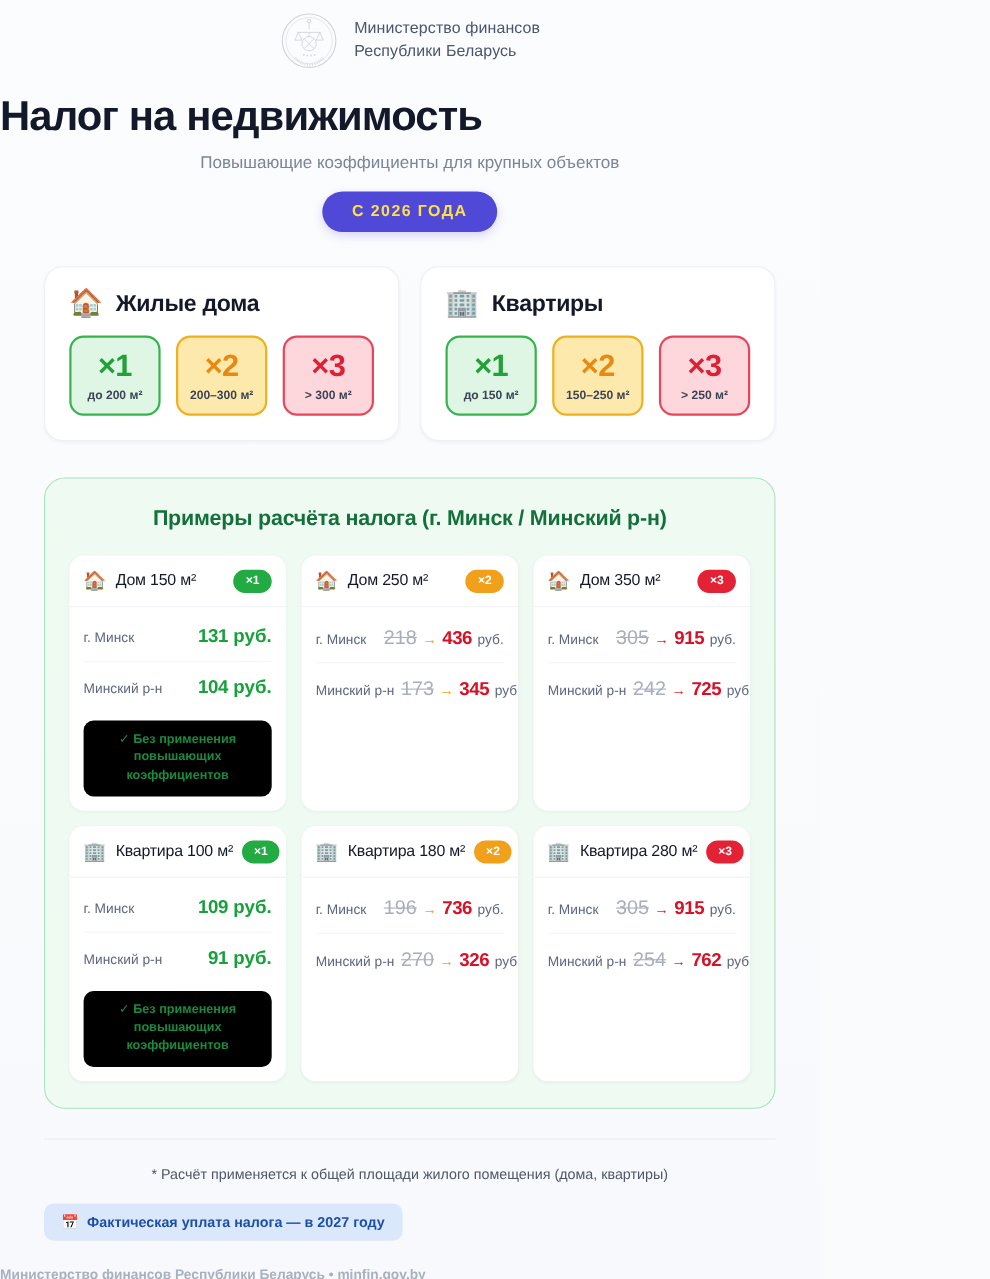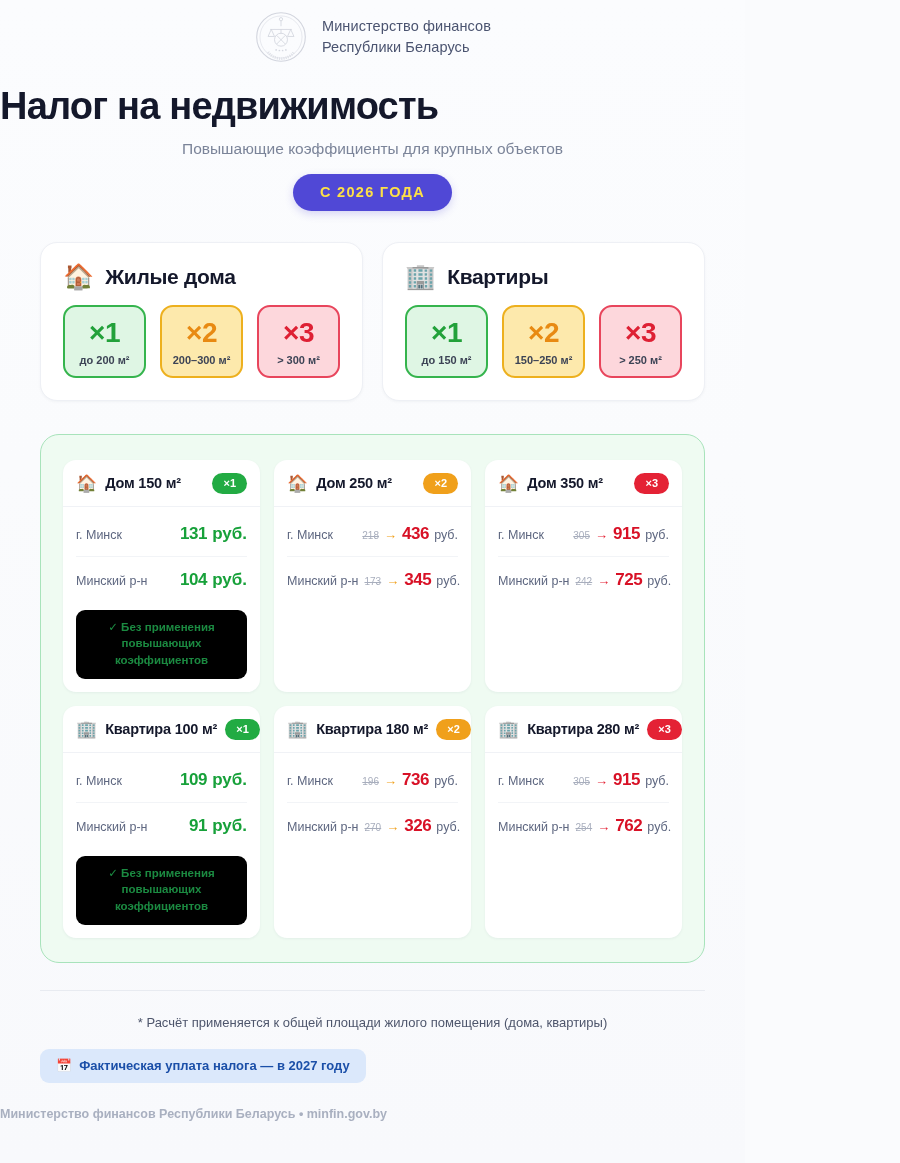--- a/index.html
+++ b/index.html
@@ -150,21 +150,21 @@
   .ex-head {
     display: flex;
     align-items: center;
     gap: 8px;
     padding: 13px 13px 12px;
     border-bottom: 1px solid #f0f2f6;
   }
   .ex-head .emoji { font-size: 17px; line-height: 1; }
   .ex-head .name {
     font-size: 14.5px;
-    font-weight: 700;
+    font-weight: 400;
     color: #14182b;
     letter-spacing: -.2px;
     flex: 1 1 auto;
     white-space: nowrap;
   }
   .kbadge {
     font-size: 11px;
     font-weight: 700;
     color: #ffffff;
     border-radius: 999px;
@@ -189,21 +189,21 @@
     color: #5e6780;
     white-space: nowrap;
   }
   .ex-line .vals {
     display: flex;
     align-items: baseline;
     gap: 5px;
     white-space: nowrap;
   }
   .old {
-    font-size: 10px;
+    font-size: 18px;
     color: #a8aebd;
     text-decoration: line-through;
   }
   .arrow { font-size: 13px; font-weight: 700; }
   .arrow.y { color: #f0a01b; }
   .arrow.r { color: #e42235; }
   .amount { font-size: 17px; font-weight: 700; letter-spacing: -.4px; }
   .amount.green { color: #17a13a; }
   .amount.red { color: #d81126; }
   .unit { font-size: 12.5px; color: #5e6780; }
@@ -329,20 +329,21 @@
           </div>
           <div class="chip r">
             <div class="mult">×3</div>
             <div class="range">&gt; 250 м²</div>
           </div>
         </div>
       </div>
     </div>
 
   <div class="examples">
+    <h2>Примеры расчёта налога (г. Минск / Минский р-н)</h2>
     <div class="ex-grid">
         <div class="ex-card">
           <div class="ex-head">
             <span class="emoji">🏠</span>
             <span class="name">Дом 150 м²</span>
             <span class="kbadge g">×1</span>
           </div>
           <div class="ex-body">
             <div class="ex-line">
               <span class="region">г. Минск</span>

